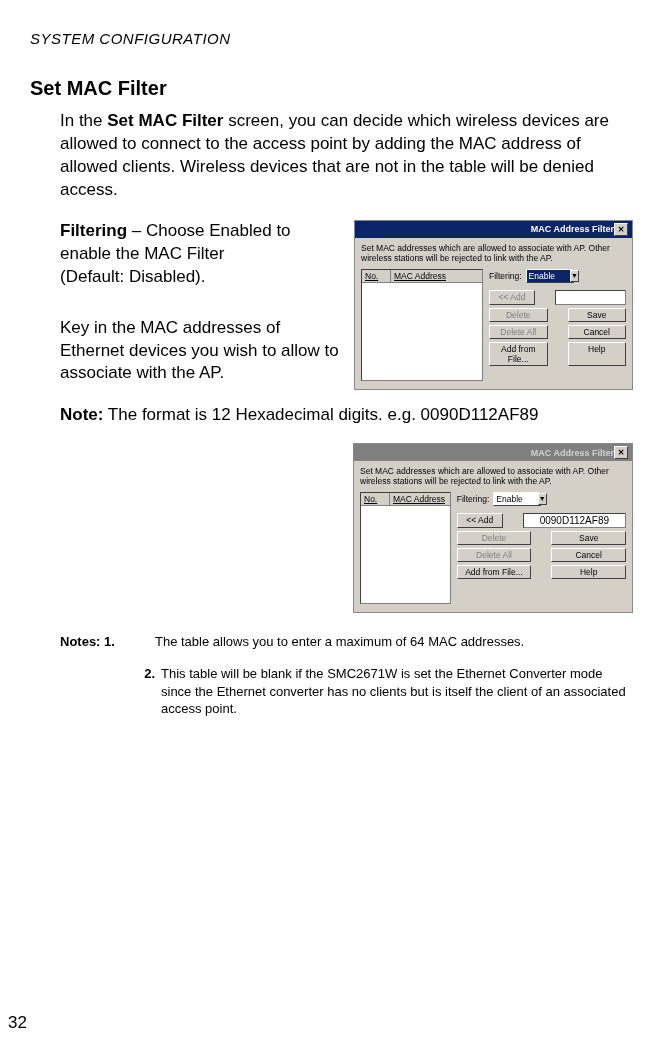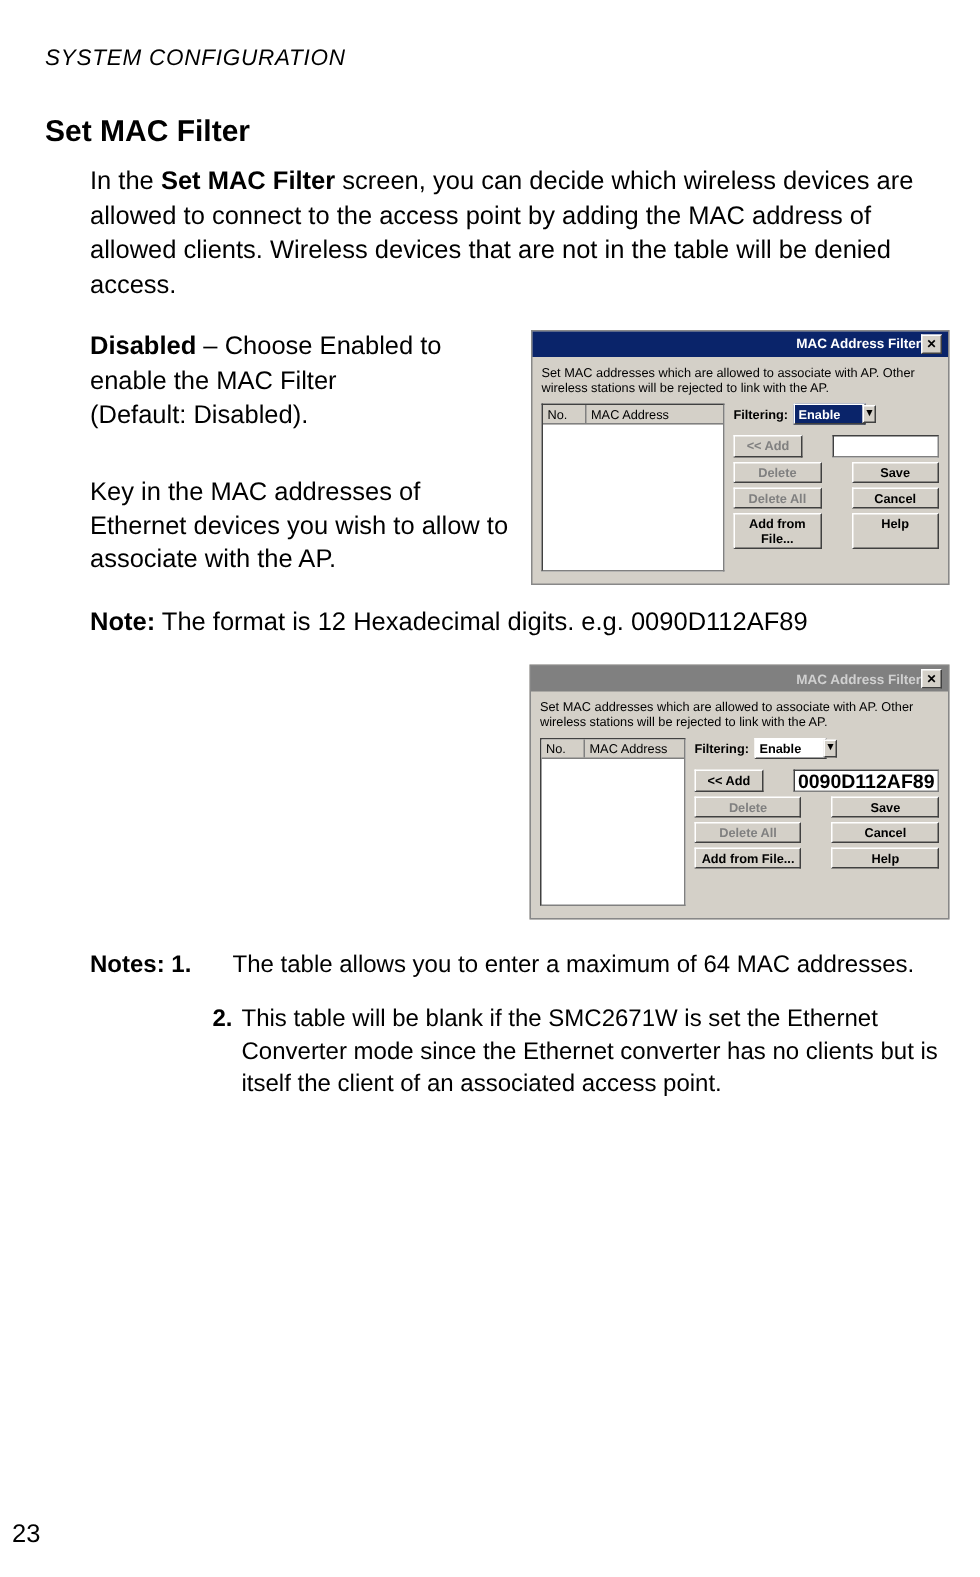--- a/index.html
+++ b/index.html
@@ -92,41 +92,41 @@
     gap: 6px;
   }
   .listbox {
     background: #fff;
     border: 1px solid #808080;
     border-top-color: #404040;
     border-left-color: #404040;
     width: 120px;
     height: 110px;
     font-size: 8.5px;
+    text-decoration: underline;
   }
   .listbox-head {
     display: flex;
     background: #d4d0c8;
     border-bottom: 1px solid #808080;
   }
   .lh-no {
     width: 22px;
     padding: 1px 3px;
     border-right: 1px solid #808080;
   }
   .lh-mac {
     flex: 1;
     padding: 1px 3px;
   }
   .right-controls {
     flex: 1;
     display: flex;
     flex-direction: column;
     gap: 3px;
-    font-weight: bold;
   }
   .filtering-row {
     display: flex;
     align-items: center;
     gap: 4px;
     margin-bottom: 4px;
     justify-content: flex-start;
   }
   .filtering-label {
     font-size: 8.5px;
@@ -172,32 +172,32 @@
     color: #000;
   }
   .win-btn-dis { color: #808080; }
   .win-input {
     background: #fff;
     border: 1px solid #808080;
     border-top-color: #404040;
     border-left-color: #404040;
     height: 13px;
     flex: 1;
-    font-size: 13px;
-    padding: 0 2px;
+    font-size: 10px;
+    padding: 0 16px;
     line-height: 13px;
   }
   .note-line {
     font-size: 17px;
     line-height: 1.35;
     margin: 0 0 16px 0;
   }
   .note-label { font-weight: bold; }
   .notes-block {
-    font-size: 16px;
+    font-size: 13px;
     line-height: 1.35;
   }
   .notes-row {
     display: flex;
     margin-bottom: 14px;
   }
   .notes-lead {
     font-weight: bold;
     width: 95px;
     flex-shrink: 0;
@@ -220,21 +220,21 @@
 
   <div class="body-block">
 
     <p class="para">
       <span>In the </span><strong>Set MAC Filter</strong><span> screen, you can decide which wireless devices are allowed to connect to the access point by adding the MAC address of allowed clients. Wireless devices that are not in the table will be denied access.</span>
     </p>
 
     <div class="row">
       <div class="left-col">
         <p class="para" style="margin-bottom:10px">
-          <strong>Disabled</strong><span> – Choose Enabled to enable the MAC Filter</span><br>
+          <strong>Filtering</strong><span> – Choose Enabled to enable the MAC Filter</span><br>
           <span>(Default: Disabled).</span>
         </p>
         <p class="para" style="margin-top:28px;margin-bottom:0">Key in the MAC addresses of Ethernet devices you wish to allow to associate with the AP.</p>
       </div>
 
       <div class="dialog">
         <div class="dlg-title">
           <span>MAC Address Filter</span>
           <span class="dlg-x">✕</span>
         </div>
@@ -336,13 +336,13 @@
       </div>
       <div class="notes-row">
         <div class="notes-lead" style="text-align:right;padding-right:6px">2.</div>
         <div class="notes-text">This table will be blank if the SMC2671W is set the Ethernet Converter mode since the Ethernet converter has no clients but is itself the client of an associated access point.</div>
       </div>
     </div>
 
   </div>
 </div>
 
-<div class="page-num">23</div>
+<div class="page-num">32</div>
 
 </body></html>

